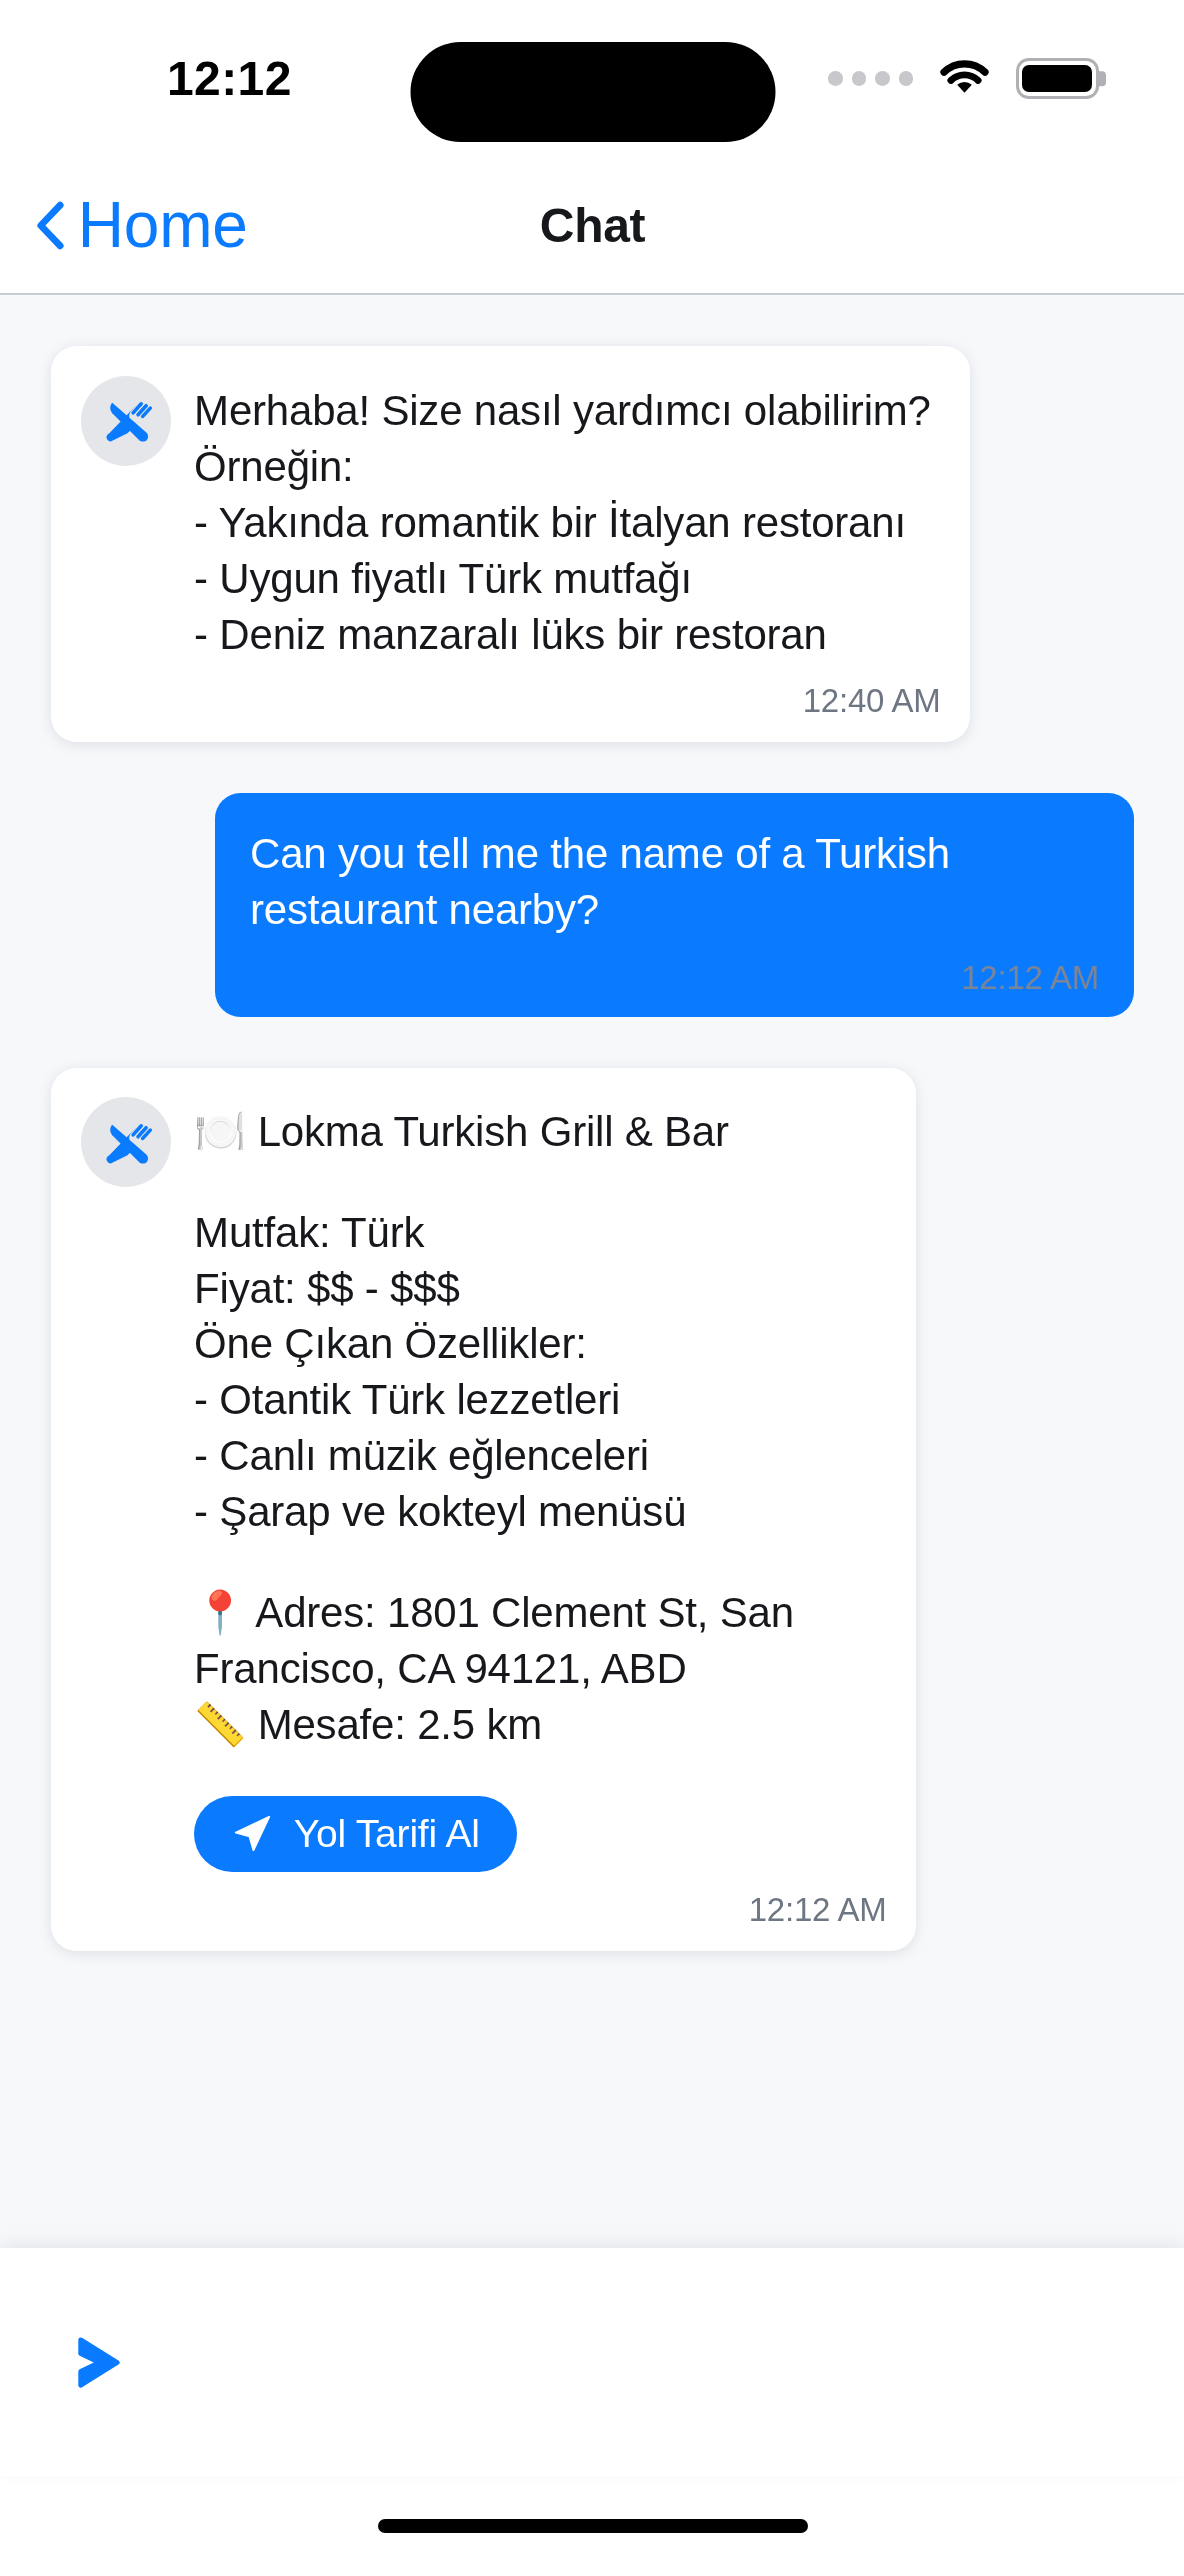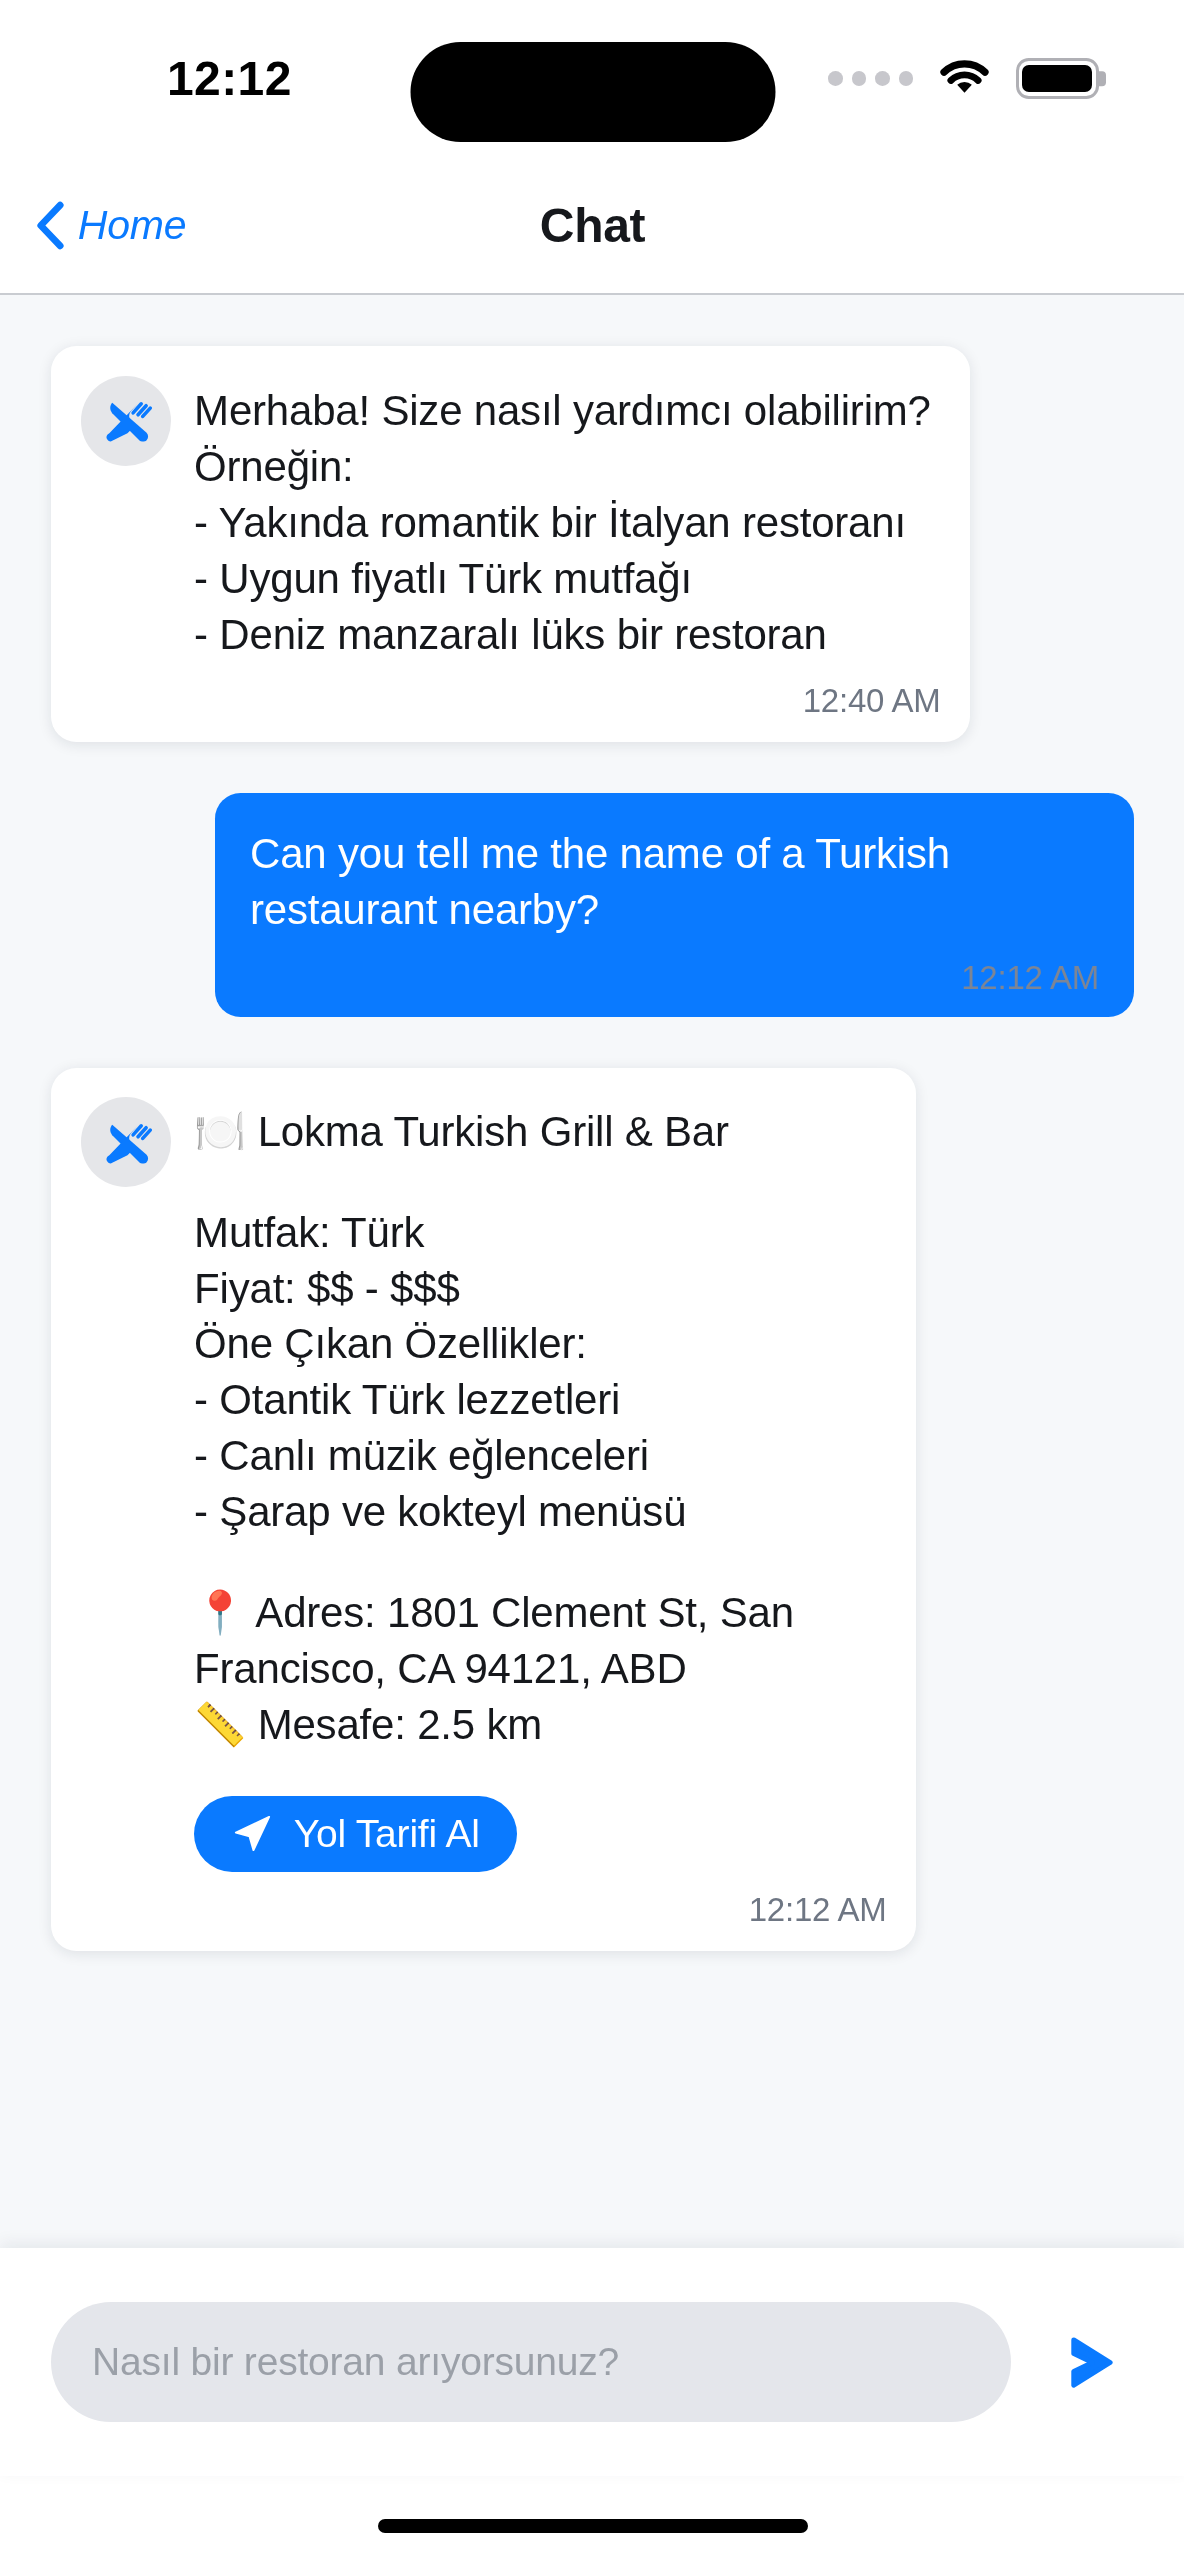--- a/index.html
+++ b/index.html
@@ -110,25 +110,24 @@
     padding: 0 33px;
   }
   .nav-back {
     display: flex;
     align-items: center;
     gap: 11.8px;
     cursor: pointer;
   }
   .chevron-left { width: 33px; height: 51px; display: block; }
   .nav-back-label {
-    font-size: 41px;
+    font-size: 64px;
     color: #0a7aff;
     font-weight: 400;
     letter-spacing: -0.2px;
-    font-style: italic;
   }
   .nav-title {
     position: absolute;
     left: 50%;
     transform: translateX(-50%);
     font-size: 48px;
     font-weight: 700;
     color: #16181c;
     letter-spacing: -0.3px;
   }
@@ -438,21 +437,20 @@
           </button>
 
           <div class="timestamp">12:12 AM</div>
         </div>
       </div>
     </div>
 
   </div>
 
   <div class="input-bar">
-    <input class="text-field" type="text" placeholder="Nasıl bir restoran arıyorsunuz?" style="">
     <button class="send-btn">
       <span>
         <svg viewBox="0 0 62 62">
           <path d="M15 8 L52 31 L15 54 L15 40 L34 31 L15 22 Z" fill="#0a7aff" stroke="#0a7aff" stroke-width="5" stroke-linejoin="round"></path>
         </svg>
       </span>
     </button>
   </div>
 
   <div class="home-area">

